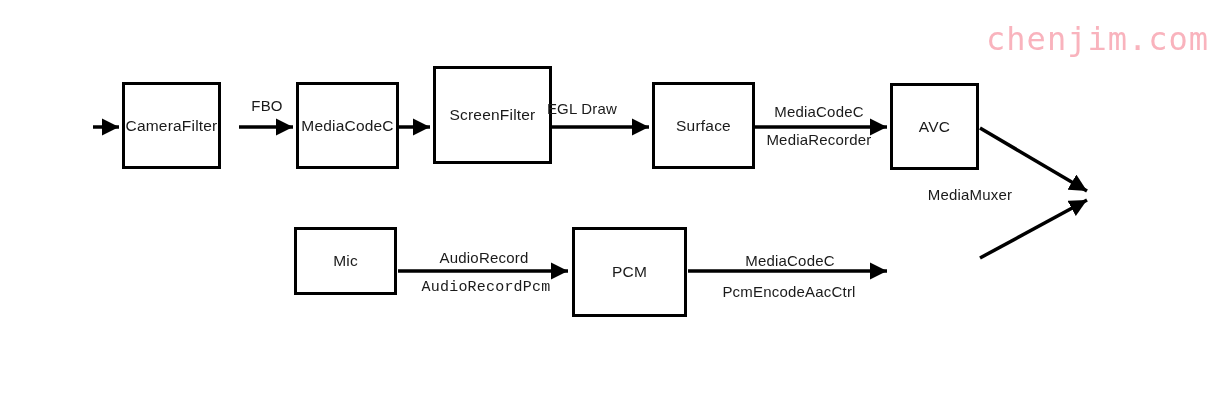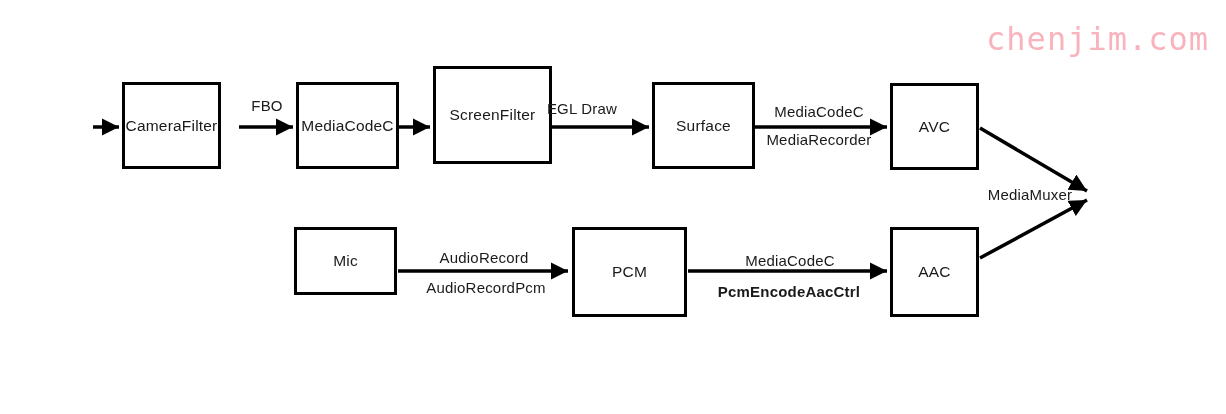--- a/index.html
+++ b/index.html
@@ -53,25 +53,25 @@
   #node-avc           { left: 890px;  top: 83px;  width: 89px;  height: 87px; }
   #node-mp4           { left: 1090px; top: 149px; width: 116px; height: 88px; }
   #node-mic           { left: 294px;  top: 227px; width: 103px; height: 68px; }
   #node-pcm           { left: 572px;  top: 227px; width: 115px; height: 90px; }
   #node-aac           { left: 890px;  top: 227px; width: 89px;  height: 90px; }
 
   #label-fbo               { left: 267px;  top: 97px;  }
   #label-egl-draw          { left: 582px;  top: 100px; }
   #label-media-codec-top   { left: 819px;  top: 103px; }
   #label-media-recorder    { left: 819px;  top: 131px; }
-  #label-media-muxer       { left: 1030px; top: 186px; }
+  #label-media-muxer       { left: 970px; top: 186px; }
   #label-audio-record      { left: 484px;  top: 249px; text-align: right; }
-  #label-audio-record-pcm  { left: 486px;  top: 279px; }
+  #label-audio-record-pcm  { left: 486px;  top: 279px; font-family: Liberation Mono, monospace; }
   #label-media-codec-bottom{ left: 790px;  top: 252px; }
-  #label-pcm-encode        { left: 789px;  top: 283px; font-weight: bold; }
+  #label-pcm-encode        { left: 789px;  top: 283px; }
 
   #watermark {
     position: absolute;
     top: 20px;
     right: 17px;
     font-family: "DejaVu Sans Mono", "Liberation Mono", monospace;
     font-size: 32px;
     font-weight: 400;
     letter-spacing: 1px;
     color: #f9b3bd;
@@ -101,21 +101,20 @@
     <line x1="688" y1="271" x2="887" y2="271" stroke="#000" stroke-width="3.5" marker-end="url(#ah)"></line>
   </svg>
 
   <div class="node" id="node-camera-filter">CameraFilter</div>
   <div class="node" id="node-time-filter">MediaCodeC</div>
   <div class="node" id="node-screen-filter">ScreenFilter</div>
   <div class="node" id="node-avc">AVC</div>
   <div class="node" id="node-surface">Surface</div>
   <div class="node" id="node-mic">Mic</div>
   <div class="node" id="node-pcm">PCM</div>
-  <div class="node" id="node-aac">AAC</div>
 
   <div class="edge-label" id="label-fbo">FBO</div>
   <div class="edge-label" id="label-egl-draw">EGL Draw</div>
   <div class="edge-label" id="label-media-codec-top">MediaCodeC</div>
   <div class="edge-label" id="label-media-recorder">MediaRecorder</div>
   <div class="edge-label" id="label-media-muxer">MediaMuxer</div>
   <div class="edge-label" id="label-audio-record">AudioRecord</div>
   <div class="edge-label" id="label-audio-record-pcm">AudioRecordPcm</div>
   <div class="edge-label" id="label-media-codec-bottom">MediaCodeC</div>
   <div class="edge-label" id="label-pcm-encode">PcmEncodeAacCtrl</div>

